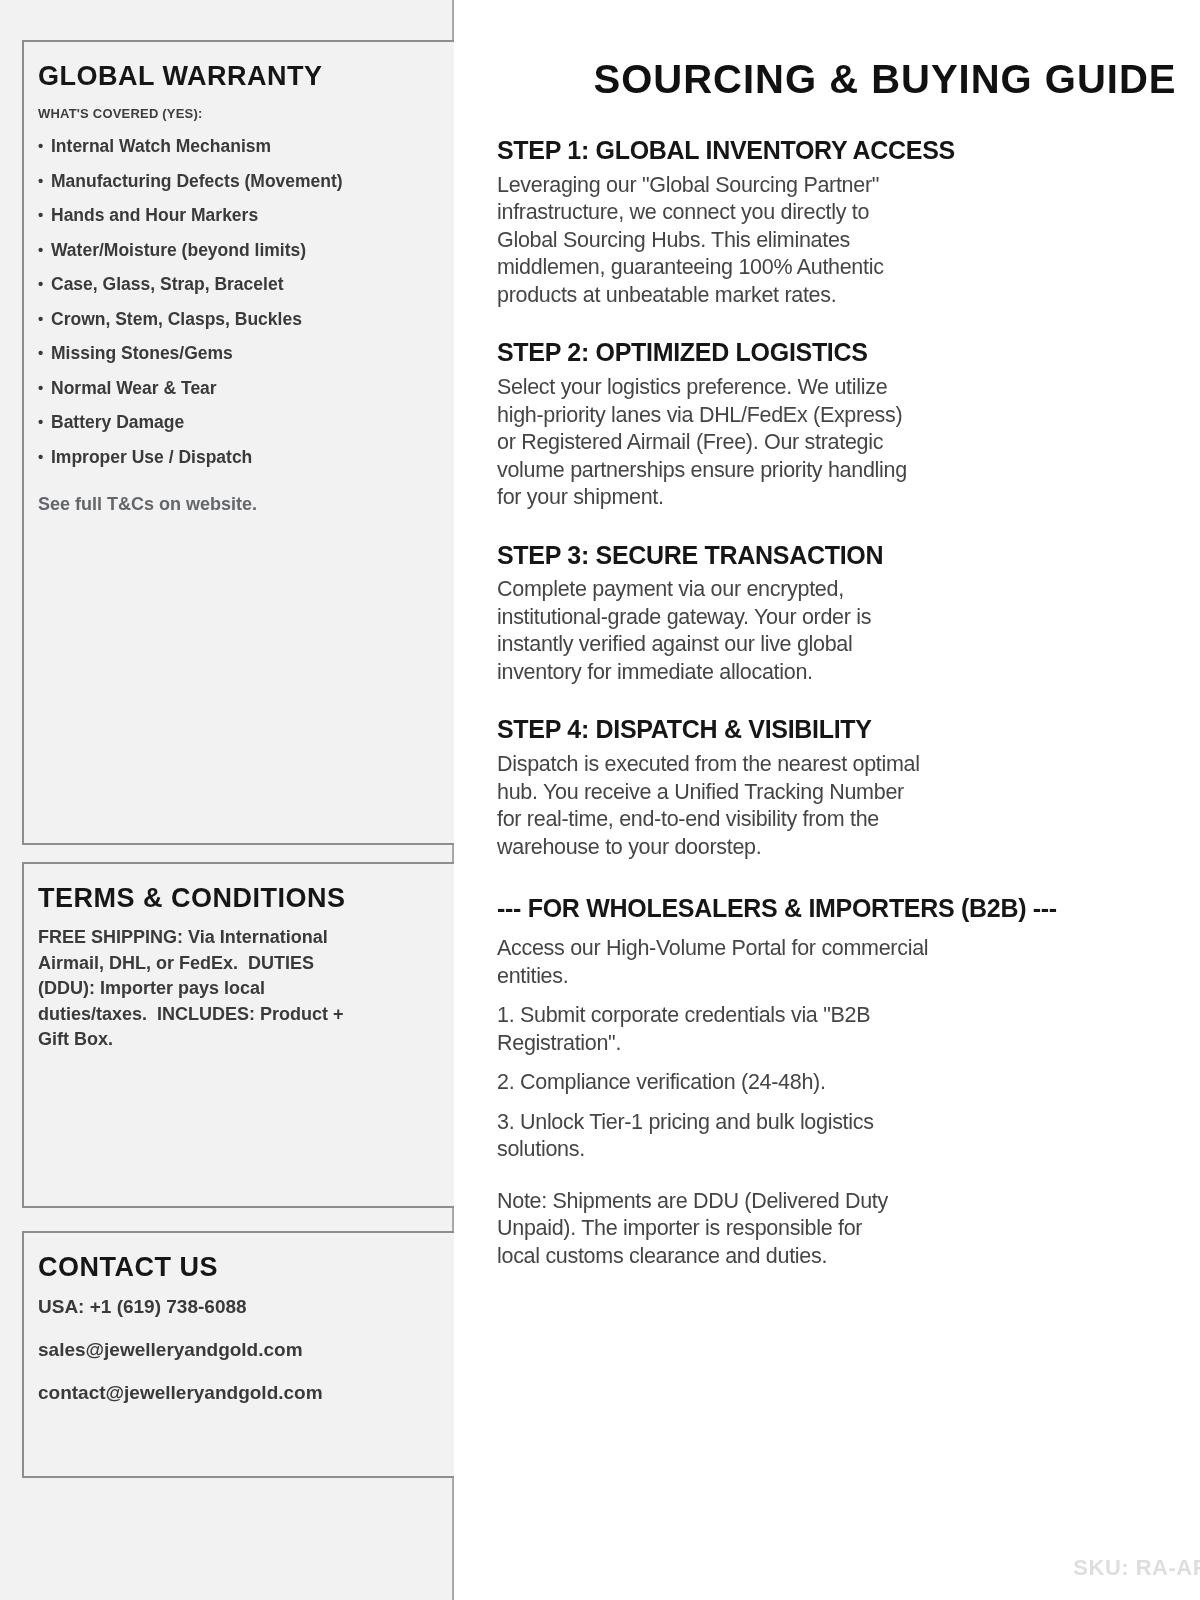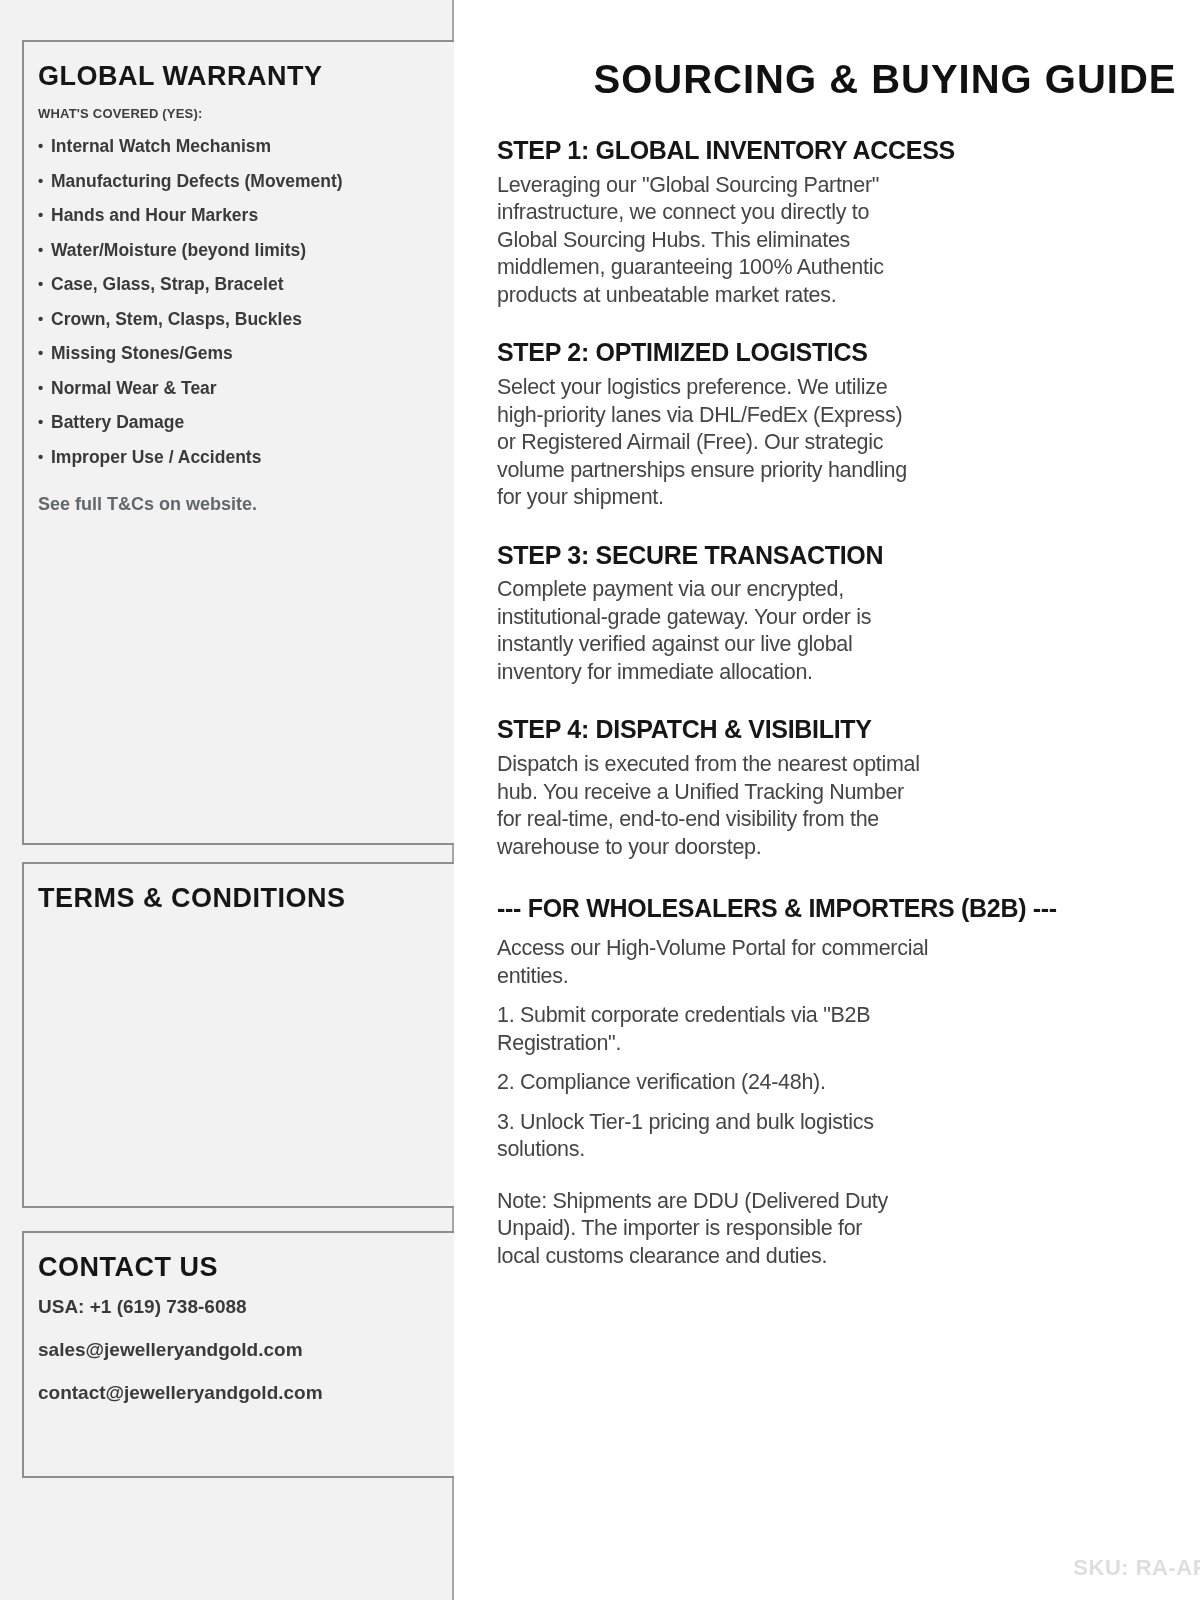--- a/index.html
+++ b/index.html
@@ -116,27 +116,32 @@
       <li>Manufacturing Defects (Movement)</li>
       <li>Hands and Hour Markers</li>
     </ul>
     <ul class="side-list">
       <li>Water/Moisture (beyond limits)</li>
       <li>Case, Glass, Strap, Bracelet</li>
       <li>Crown, Stem, Clasps, Buckles</li>
       <li>Missing Stones/Gems</li>
       <li>Normal Wear &amp; Tear</li>
       <li>Battery Damage</li>
-      <li>Improper Use / Accidents</li>
+      <li>Improper Use / Dispatch</li>
     </ul>
     <div class="side-footnote">See full T&amp;Cs on website.</div>
   </div>
 
   <div class="side-box box-terms">
     <div class="side-title">TERMS &amp; CONDITIONS</div>
+    <div class="side-lines">FREE SHIPPING: Via International
+Airmail, DHL, or FedEx.&nbsp; DUTIES
+(DDU): Importer pays local
+duties/taxes.&nbsp; INCLUDES: Product +
+Gift Box.</div>
   </div>
 
   <div class="side-box box-contact">
     <div class="side-title">CONTACT US</div>
     <div class="contact-line contact-phone">USA: +1 (619) 738-6088</div>
     <div class="contact-line contact-email">sales@jewelleryandgold.com</div>
     <div class="contact-line contact-email">contact@jewelleryandgold.com</div>
   </div>
 
 </div>

